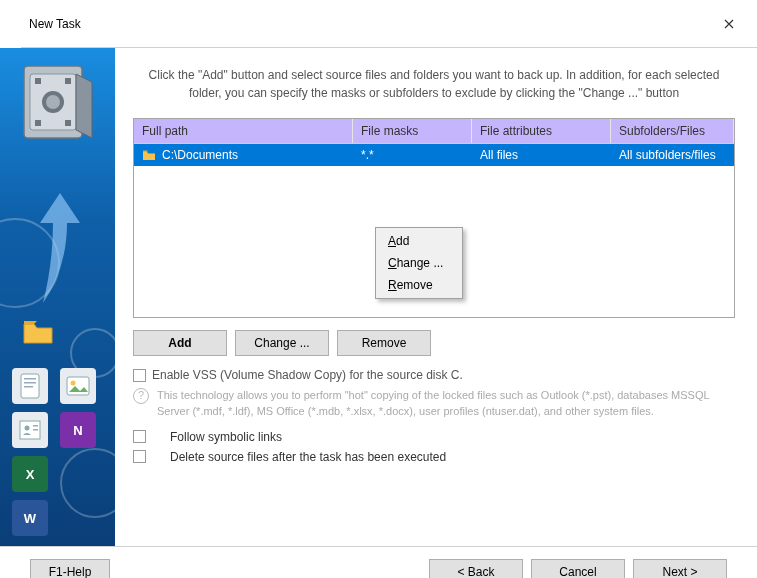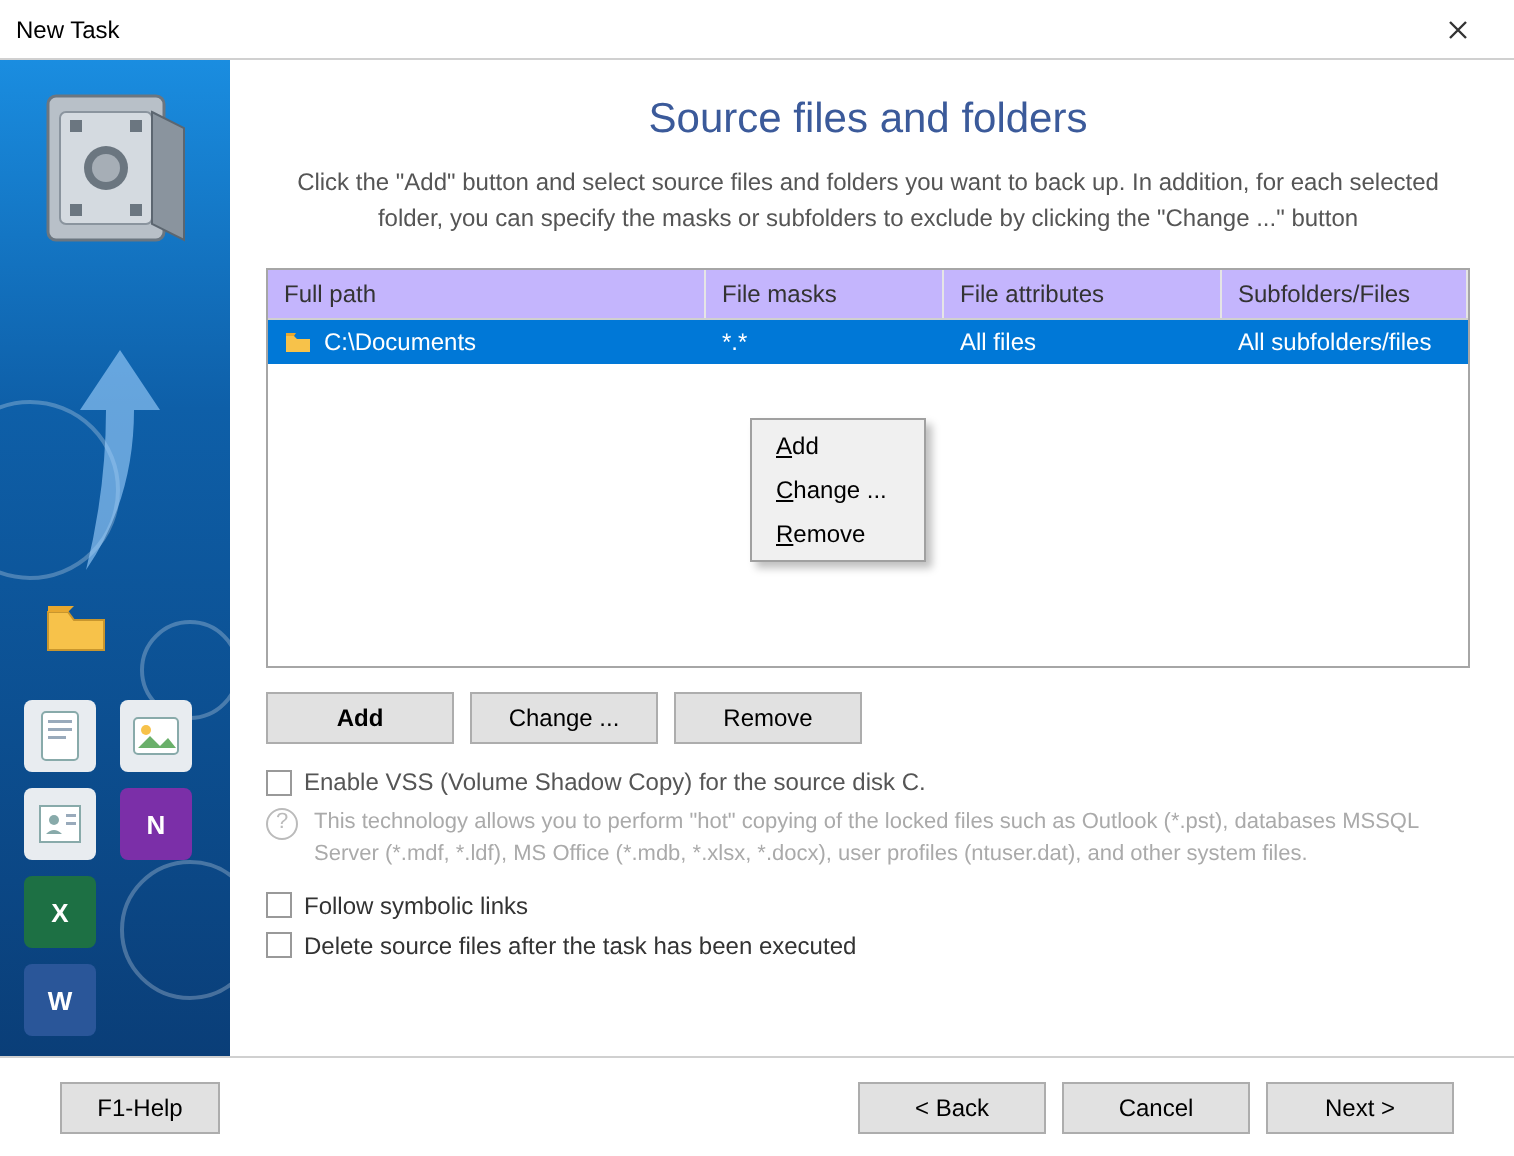--- a/index.html
+++ b/index.html
@@ -1,18 +1,18 @@
 <!DOCTYPE html>
 <html><head>
 <meta charset="utf-8">
 <style>
 * { box-sizing: border-box; margin: 0; padding: 0; font-family: "Segoe UI", Tahoma, sans-serif; }
 body { background: #fff; width: 757px; height: 578px; overflow: hidden; }
 
-.titlebar { height: 30px; border-bottom: 1px solid #d0d0d0; display: flex; align-items: center; padding: 0 8px; font-size: 12px; }
+.titlebar { height: 48px; border-bottom: 1px solid #d0d0d0; display: flex; align-items: center; padding: 0 8px; font-size: 12px; margin-left: 21px; }
 .titlebar .title { flex: 1; color: #000; }
 .titlebar .close { width: 40px; height: 28px; display: flex; align-items: center; justify-content: center; cursor: pointer; }
 .titlebar .close svg { width: 10px; height: 10px; }
 
 .content { display: flex; height: 498px; }
 
 .sidebar { width: 115px; height: 100%; background: linear-gradient(180deg, #1a8de0 0%, #0e5fa8 35%, #0a3e78 100%); position: relative; overflow: hidden; }
 .sidebar .safe { position: absolute; top: 10px; left: 20px; }
 .sidebar .circle { position: absolute; border: 2px solid rgba(255,255,255,0.25); border-radius: 50%; }
 .sidebar .c1 { width: 90px; height: 90px; top: 170px; left: -30px; }
@@ -45,21 +45,21 @@
 .row-btns { display: flex; gap: 8px; margin-top: 12px; }
 .btn { min-width: 94px; height: 26px; background: #e1e1e1; border: 1px solid #adadad; font-size: 12px; cursor: pointer; display: inline-flex; align-items: center; justify-content: center; }
 .btn.bold { font-weight: 700; }
 
 .vss-line { display: flex; align-items: center; gap: 6px; margin-top: 12px; font-size: 12px; color: #555; }
 .checkbox { width: 13px; height: 13px; border: 1px solid #999; background: #fff; display: inline-block; }
 
 .help-line { display: flex; gap: 8px; margin-top: 6px; font-size: 11px; color: #aaa; line-height: 1.45; align-items: flex-start; }
 .help-icon { width: 16px; height: 16px; border: 1px solid #bbb; border-radius: 50%; color: #bbb; font-size: 11px; display: flex; align-items: center; justify-content: center; flex-shrink: 0; }
 
-.chk-line { display: flex; align-items: center; gap: 6px; margin-top: 10px; font-size: 12px; color: #333; }
+.chk-line { display: flex; align-items: center; gap: 24px; margin-top: 10px; font-size: 12px; color: #333; }
 
 .footer { height: 50px; border-top: 1px solid #d0d0d0; display: flex; align-items: center; padding: 0 30px; gap: 8px; background: #fff; }
 .footer .spacer { flex: 1; }
 </style>
 </head>
 <body>
 
 <div class="titlebar">
   <span class="title">New Task</span>
   <div class="close">
@@ -133,21 +133,20 @@
       <div class="s-icon" style="background:#2a5699">
           <svg width="20" height="20">
             <rect width="20" height="20" fill="#2a5699"></rect>
             <text x="10" y="15" text-anchor="middle" fill="#fff" font-size="13" font-weight="bold" font-family="Segoe UI">W</text>
           </svg>
         </div>
     </div>
   </div>
 
   <div class="main">
-    <div class="heading">Source files and folders</div>
     <div class="desc">Click the "Add" button and select source files and folders you want to back up. In addition, for each selected folder, you can specify the masks or subfolders to exclude by clicking the "Change ..." button</div>
 
     <div class="grid">
       <div class="grid-header">
         <div class="col-path">Full path</div>
         <div class="col-masks">File masks</div>
         <div class="col-attr">File attributes</div>
         <div class="col-sub">Subfolders/Files</div>
       </div>
       <div class="grid-row">

